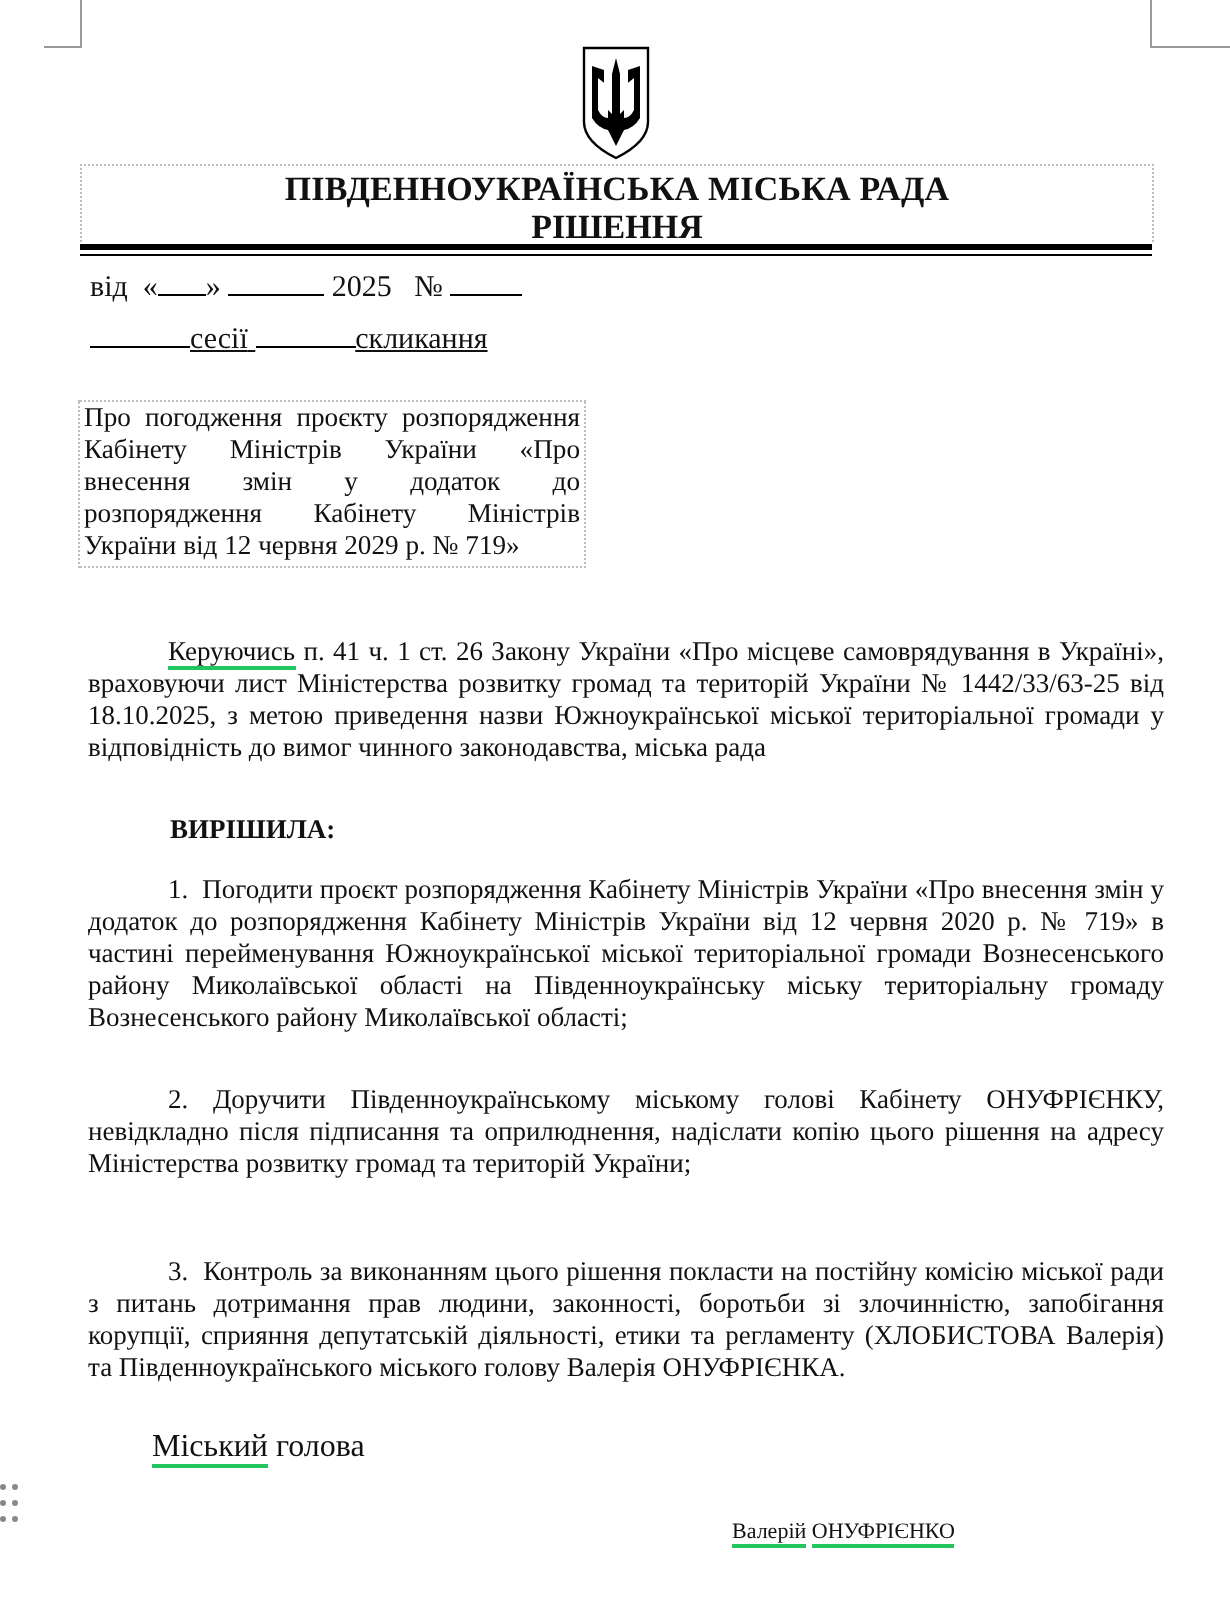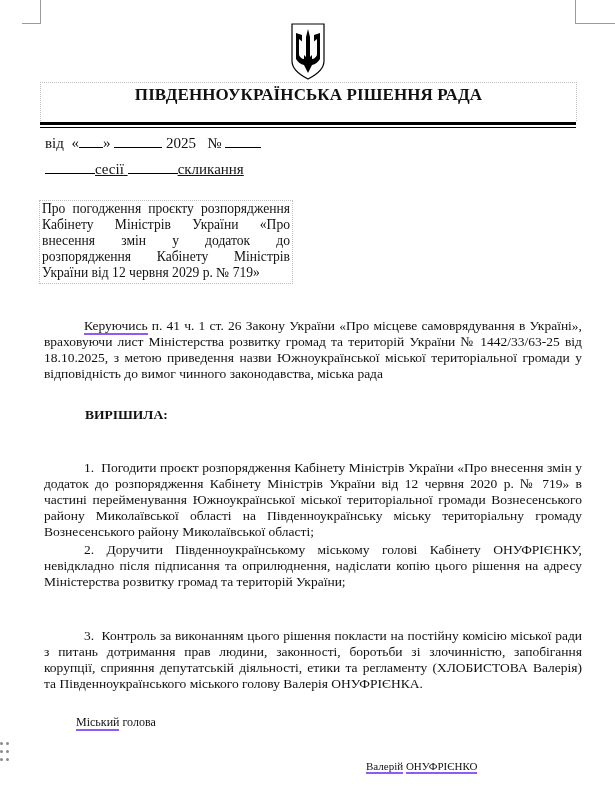--- a/index.html
+++ b/index.html
@@ -21,43 +21,44 @@
   .blank { display:inline-block; border-bottom:1px solid #000; height:12px; vertical-align:baseline; }
   .subject-box {
     position:absolute; left:39px; top:200px; width:254px; height:84px;
     border:1px dotted #bdbdbd; font-size:13.6px; line-height:16px; text-align:justify;
     padding:0 2px; box-sizing:border-box;
   }
   .para {
     position:absolute; left:44px; width:538px; font-size:13.5px; line-height:16px;
     text-align:justify; text-indent:40px;
   }
-  .spell-s { border-bottom:2px solid #8b5cf6; }
+  .spell-s { border-bottom:2px solid #22c55e; }
   .resolved { position:absolute; left:85px; top:407px; font-size:13.5px;font-weight:bold; }
   .grip { position:absolute; left:0; top:742px; width:12px; height:22px; }
   .grip span { position:absolute; width:3px; height:3px; border-radius:50%; background:#8a8a8a; }
-  .sig-left { position:absolute; left:76px; top:715px; font-size:12px; }
+  .sig-left { position:absolute; left:76px; top:715px; font-size:16px; }
   .sig-right { position:absolute; left:366px; top:760px; font-size:11px; }
 </style>
 </head>
 <body>
 
 <div class="crop" style="left:40px;top:0;width:1px;height:24px;"></div>
 <div class="crop" style="left:22px;top:23px;width:19px;height:1px;"></div>
 <div class="crop" style="left:575px;top:0;width:1px;height:24px;"></div>
 <div class="crop" style="left:575px;top:23px;width:40px;height:1px;"></div>
 
 <svg class="emblem" viewBox="0 0 36 57">
   <path d="M2,1 H34 V38 Q34,48 18,56 Q2,48 2,38 Z" fill="#fff" stroke="#000" stroke-width="1.2"></path>
   <path d="M18,6 L20,14 L20,34 L24,30 L24,12 L30,10 L30,36 Q27,41 22,42 L18,50 L14,42 Q9,41 6,36 L6,10 L12,12 L12,30 L16,34 L16,14 Z" fill="#000"></path>
   <path d="M9,16 L9,32 Q11,36 14,36 L14,20 Z M27,16 L27,32 Q25,36 22,36 L22,20 Z" fill="#fff"></path>
 </svg>
 
 <div class="header-box">
-  <div class="council">ПІВДЕННОУКРАЇНСЬКА РІШЕННЯ РАДА</div>
+  <div class="council">ПІВДЕННОУКРАЇНСЬКА МІСЬКА РАДА</div>
+  <div class="decision">РІШЕННЯ</div>
 </div>
 <div class="rule-thick"></div>
 <div class="rule-thin"></div>
 
 <div class="line" style="left:45px;top:135px;">
   <span>від</span>&nbsp;
   <span>«</span><span class="blank" style="width:24px;"></span><span>»</span>
   <span class="blank" style="width:48px;"></span>
   <span>2025</span>&nbsp;&nbsp;
   <span>№</span>
@@ -70,21 +71,21 @@
 </div>
 
 <div class="subject-box">Про погодження проєкту розпорядження Кабінету Міністрів України «Про внесення змін у додаток до розпорядження Кабінету Міністрів України від 12 червня 2029 р. № 719»</div>
 
 <div class="para" style="top:318px;">
   <span class="spell-s">Керуючись</span><span> п. 41 ч. 1 ст. 26 Закону України «Про місцеве самоврядування в Україні», враховуючи лист Міністерства розвитку громад  та територій України № 1442/33/63-25 від 18.10.2025, з метою приведення назви Южноукраїнської міської територіальної громади у відповідність до вимог чинного законодавства, міська рада</span>
 </div>
 
 <div class="resolved">ВИРІШИЛА:</div>
 
-<div class="para" style="top:460px;">
+<div class="para" style="top:437px;">
   <span>1.</span>&nbsp; <span>Погодити проєкт розпорядження Кабінету Міністрів України «Про внесення змін у додаток до розпорядження Кабінету Міністрів України від 12 червня 2020 р. № 719» в частині перейменування Южноукраїнської міської територіальної громади Вознесенського району Миколаївської області на Південноукраїнську міську територіальну громаду Вознесенського району Миколаївської області;</span>
 </div>
 <div class="para" style="top:542px;">
   <span>2.</span> <span>Доручити Південноукраїнському міському голові Кабінету ОНУФРІЄНКУ, невідкладно після підписання та оприлюднення, надіслати копію цього рішення на адресу Міністерства розвитку громад та територій України;</span>
 </div>
 <div class="para" style="top:628px;">
   <span>3.</span>&nbsp; <span>Контроль за виконанням цього рішення покласти на постійну комісію міської ради з питань дотримання прав людини, законності, боротьби зі злочинністю, запобігання корупції, сприяння депутатській діяльності, етики та регламенту (ХЛОБИСТОВА Валерія) та Південноукраїнського міського голову Валерія ОНУФРІЄНКА.</span>
 </div>
 
 <div class="grip">

